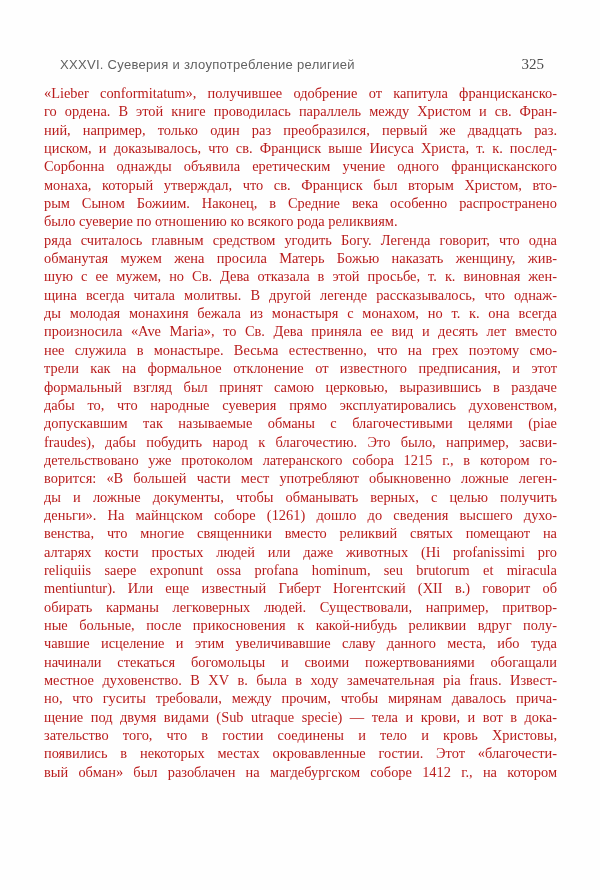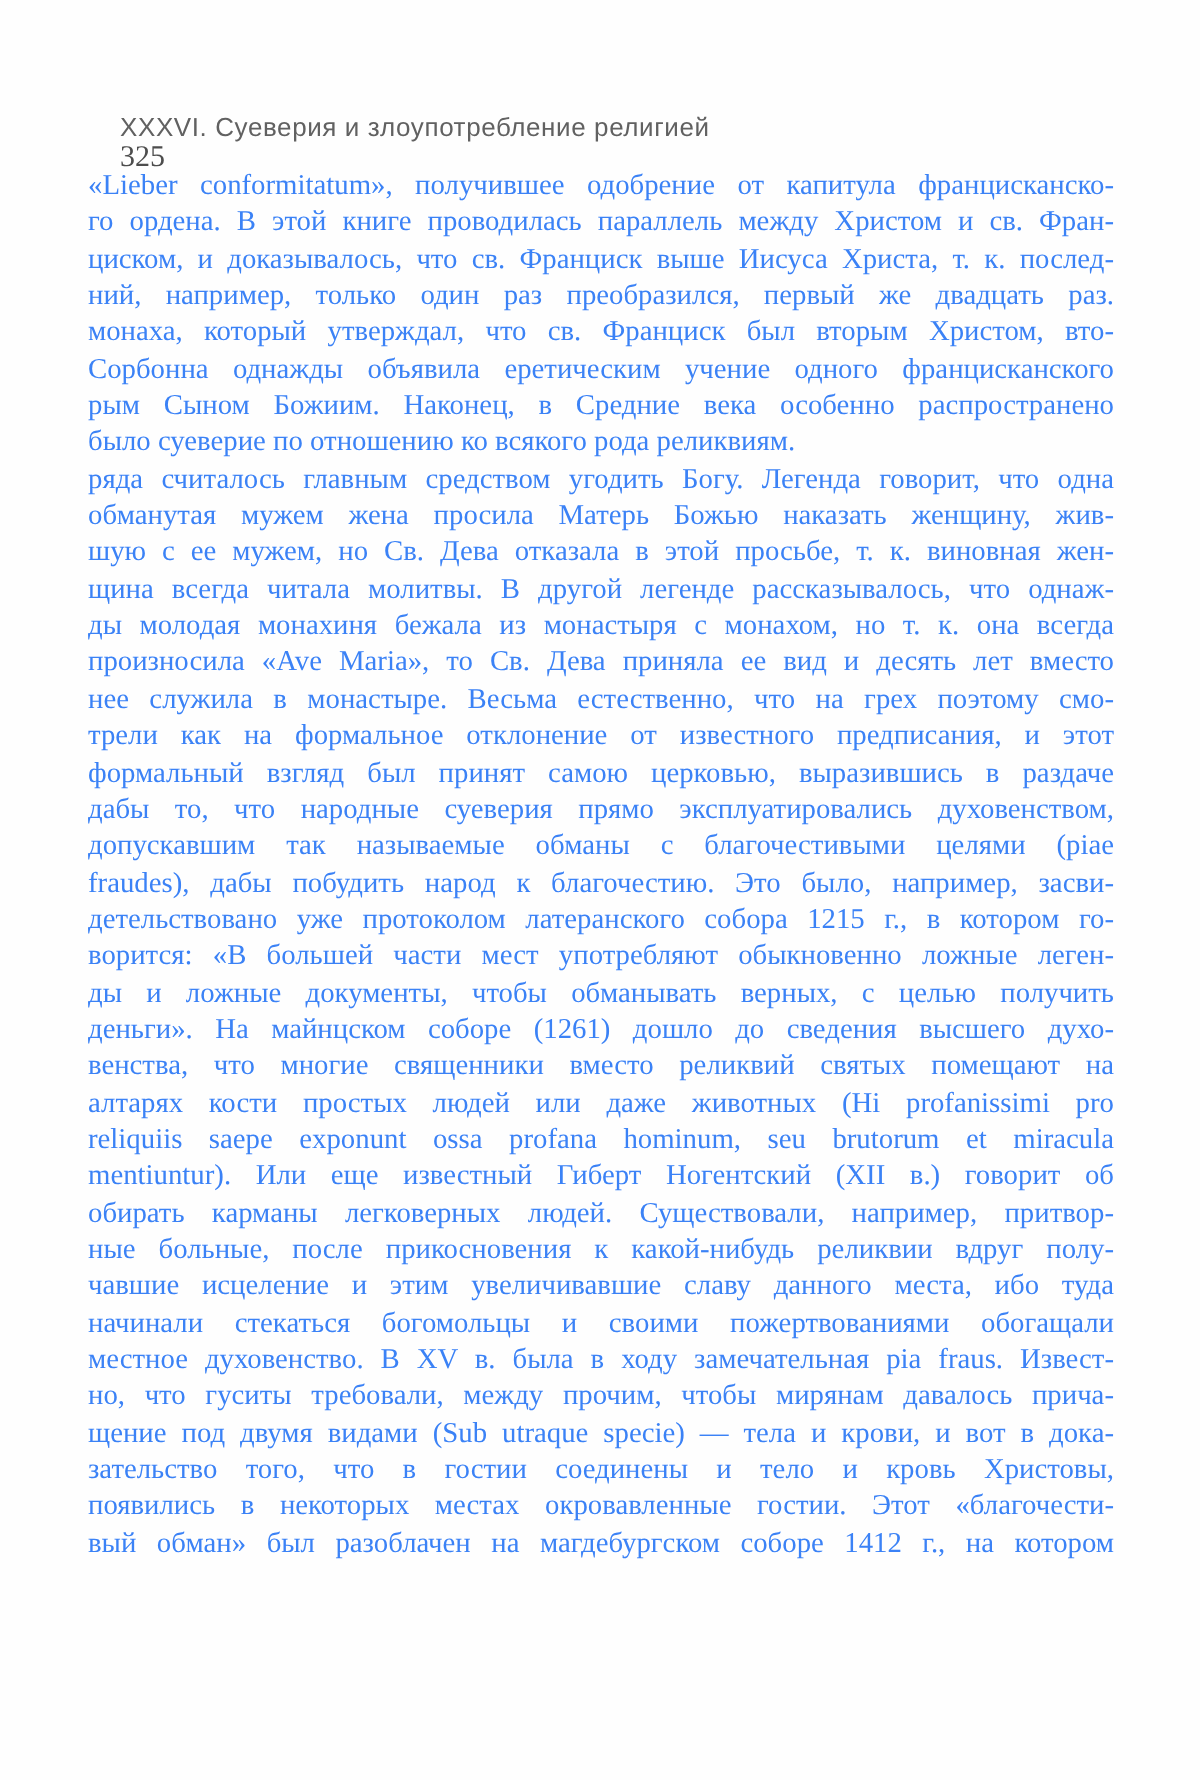--- a/index.html
+++ b/index.html
@@ -20,34 +20,33 @@
     top: 56px;
     left: 60px;
     width: 484px;
     display: flex;
     justify-content: space-between;
     align-items: baseline;
     font-family: "Liberation Sans", sans-serif;
     font-size: 13px;
     letter-spacing: 0.3px;
     color: #616161;
-    flex-direction: column;
   }
   .running-header .page-num {
     font-family: "Liberation Serif", serif;
     font-size: 15px;
     letter-spacing: 0;
     color: #4d4d4d;
   }
   .body-text {
     position: absolute;
     top: 84px;
     left: 44px;
     width: 513px;
-    color: #3b82f6;
+    color: #b91c1c;
     font-size: 14.4px;
     line-height: 18.35px;
   }
   .paragraph {
     margin: 0;
   }
   .line {
     text-align: justify;
     text-align-last: justify;
     max-height: 18.35px;
@@ -65,24 +64,24 @@
 
 <div class="page">
   <div class="running-header">
     <span class="title">XXXVI. Суеверия и злоупотребление религией</span>
     <span class="page-num">325</span>
   </div>
   <div class="body-text">
       <div class="paragraph">
         <div class="line">«Lieber conformitatum», получившее одобрение от капитула францисканско-</div>
         <div class="line">го ордена. В этой книге проводилась параллель между Христом и св. Фран-</div>
+        <div class="line">ний, например, только один раз преобразился, первый же двадцать раз.</div>
         <div class="line">циском, и доказывалось, что св. Франциск выше Иисуса Христа, т. к. послед-</div>
-        <div class="line">ний, например, только один раз преобразился, первый же двадцать раз.</div>
+        <div class="line">Сорбонна однажды объявила еретическим учение одного францисканского</div>
         <div class="line">монаха, который утверждал, что св. Франциск был вторым Христом, вто-</div>
-        <div class="line">Сорбонна однажды объявила еретическим учение одного францисканского</div>
         <div class="line">рым Сыном Божиим. Наконец, в Средние века особенно распространено</div>
         <div class="line flush">было суеверие по отношению ко всякого рода реликвиям.</div>
       </div>
       <div class="paragraph">
         <div class="line">ряда считалось главным средством угодить Богу. Легенда говорит, что одна</div>
         <div class="line">обманутая мужем жена просила Матерь Божью наказать женщину, жив-</div>
         <div class="line">шую с ее мужем, но Св. Дева отказала в этой просьбе, т. к. виновная жен-</div>
         <div class="line">щина всегда читала молитвы. В другой легенде рассказывалось, что однаж-</div>
         <div class="line">ды молодая монахиня бежала из монастыря с монахом, но т. к. она всегда</div>
         <div class="line">произносила «Ave Maria», то Св. Дева приняла ее вид и десять лет вместо</div>

